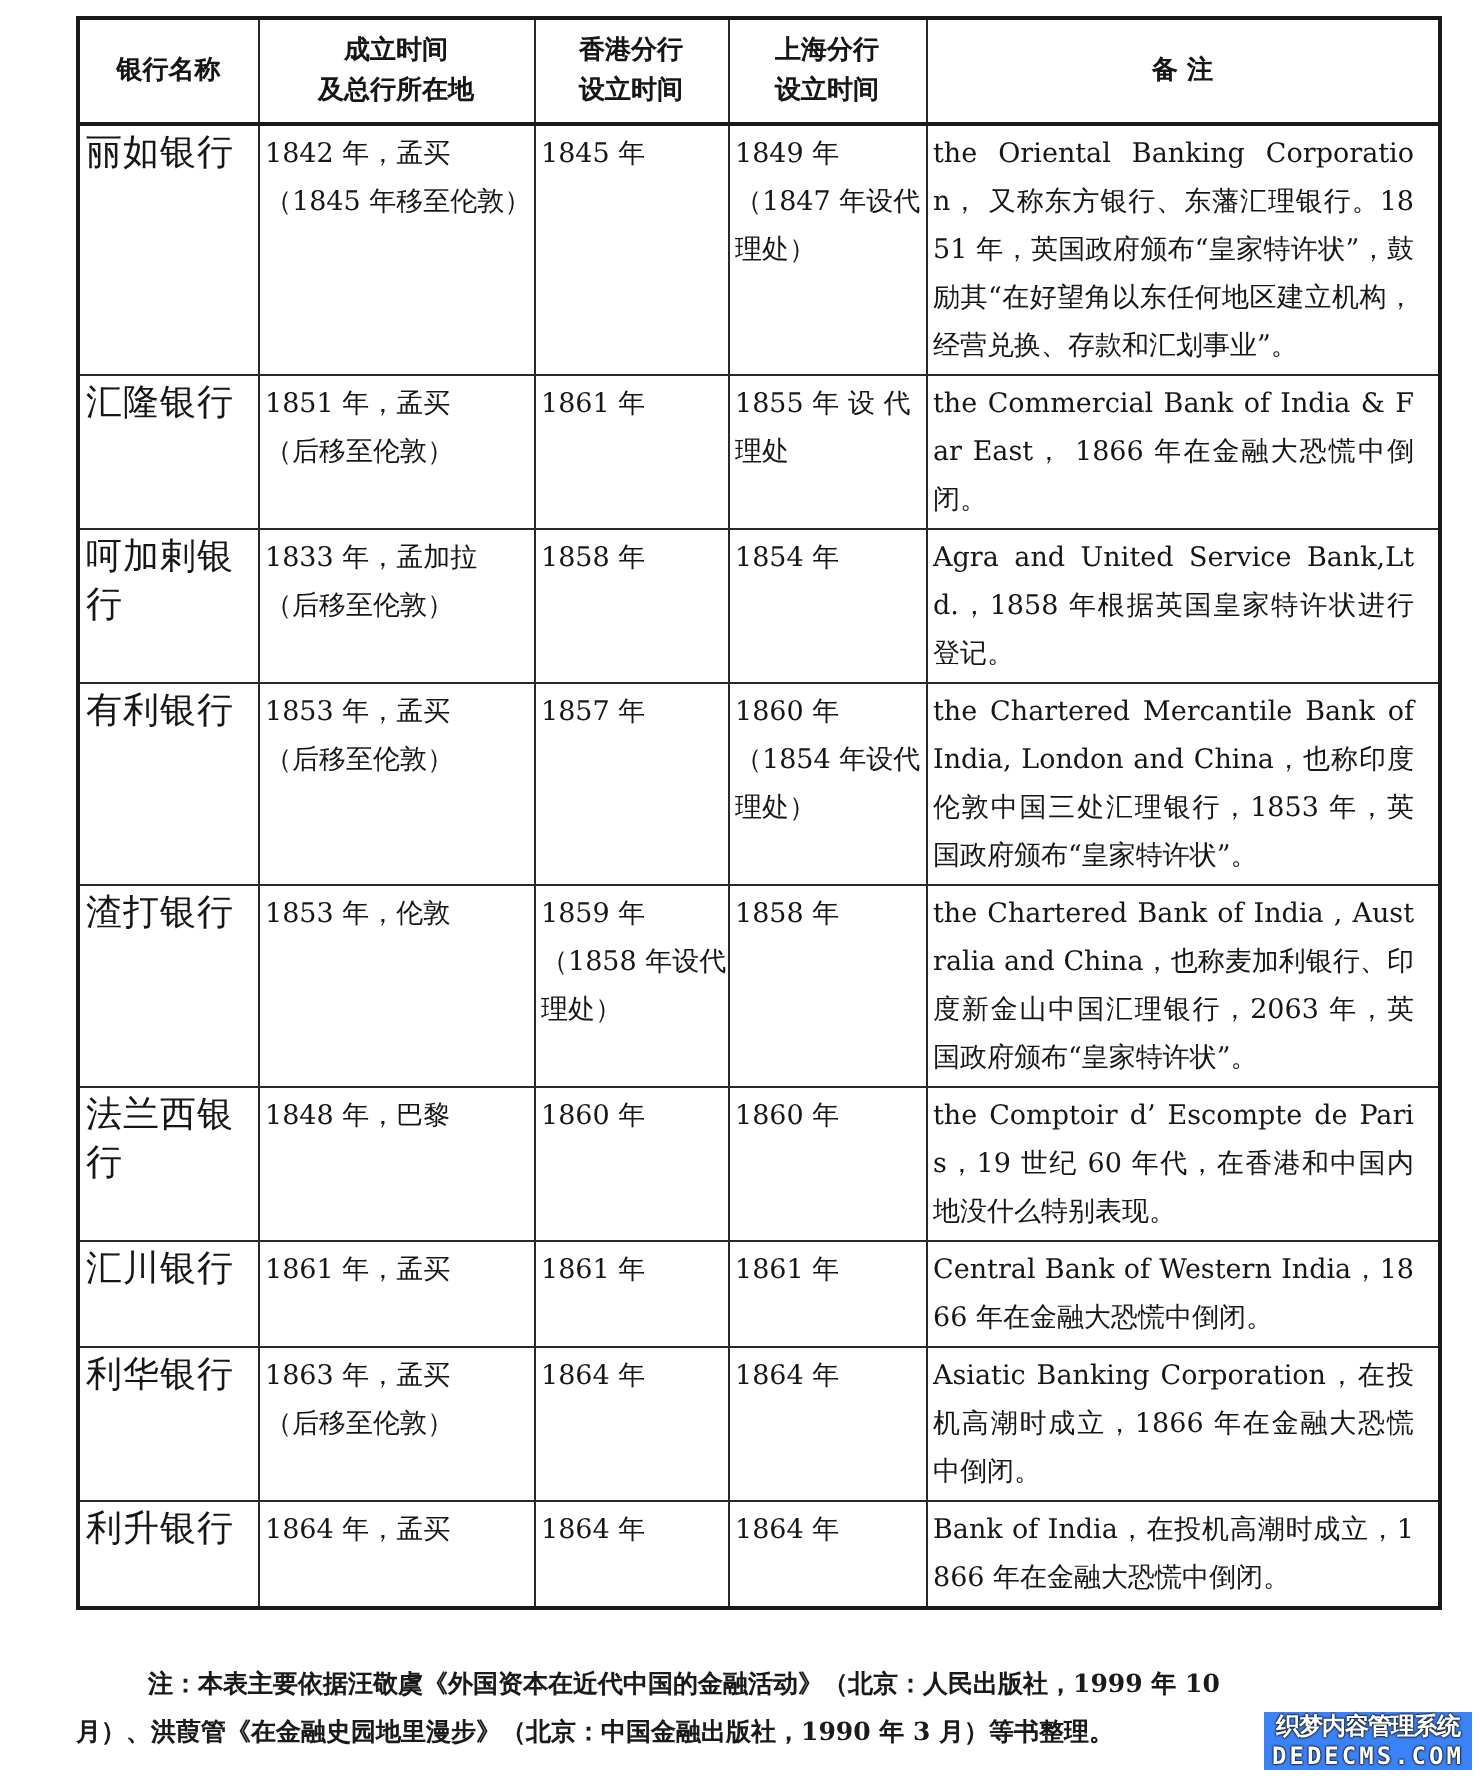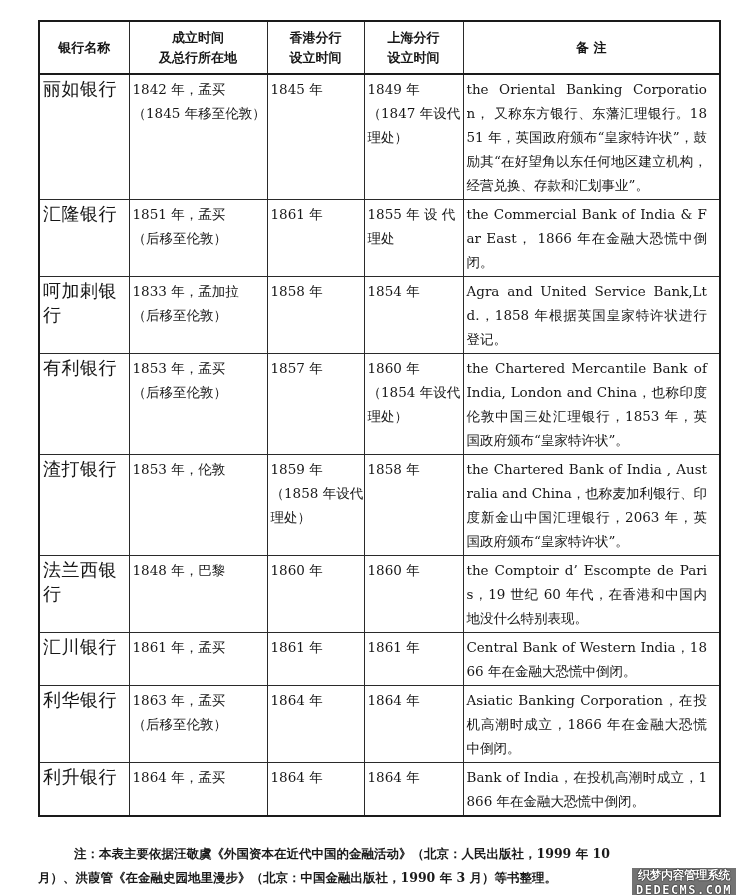--- a/index.html
+++ b/index.html
@@ -10,21 +10,21 @@
     body {
       width: 740px;
       height: 895px;
       position: relative;
       overflow: hidden;
       font-family: "DejaVu Serif", "Liberation Serif", serif;
       color: #161616;
     }
     .page {
       position: absolute;
-      left: 0; top: 12px;
+      left: 0; top: 0;
       width: 740px; height: 862px;
     }
     table.bank-table {
       position: absolute;
       left: 38px;
       top: 8px;
       width: 681px;
       border-collapse: collapse;
       table-layout: fixed;
       border: 2px solid #1a1a1a;
@@ -90,21 +90,21 @@
     }
     .footnote .fn-line1 { display: block; padding-left: 36px; white-space: nowrap; }
     .footnote .fn-line2 { display: block; white-space: nowrap; }
 
     .watermark {
       position: absolute;
       left: 632px;
       top: 856px;
       width: 104px;
       text-align: center;
-      background: #737373;
+      background: #3b82f6;
     }
     .watermark .wm-cn {
       display: block;
       font-family: "DejaVu Sans", "Liberation Sans", sans-serif;
       font-size: 12px;
       line-height: 15px;
       color: #ffffff;
       font-weight: bold;
       text-shadow: 0 0 1px #111, 0 0 1px #111, 0 0 1px #111;
       letter-spacing: -0.5px;

